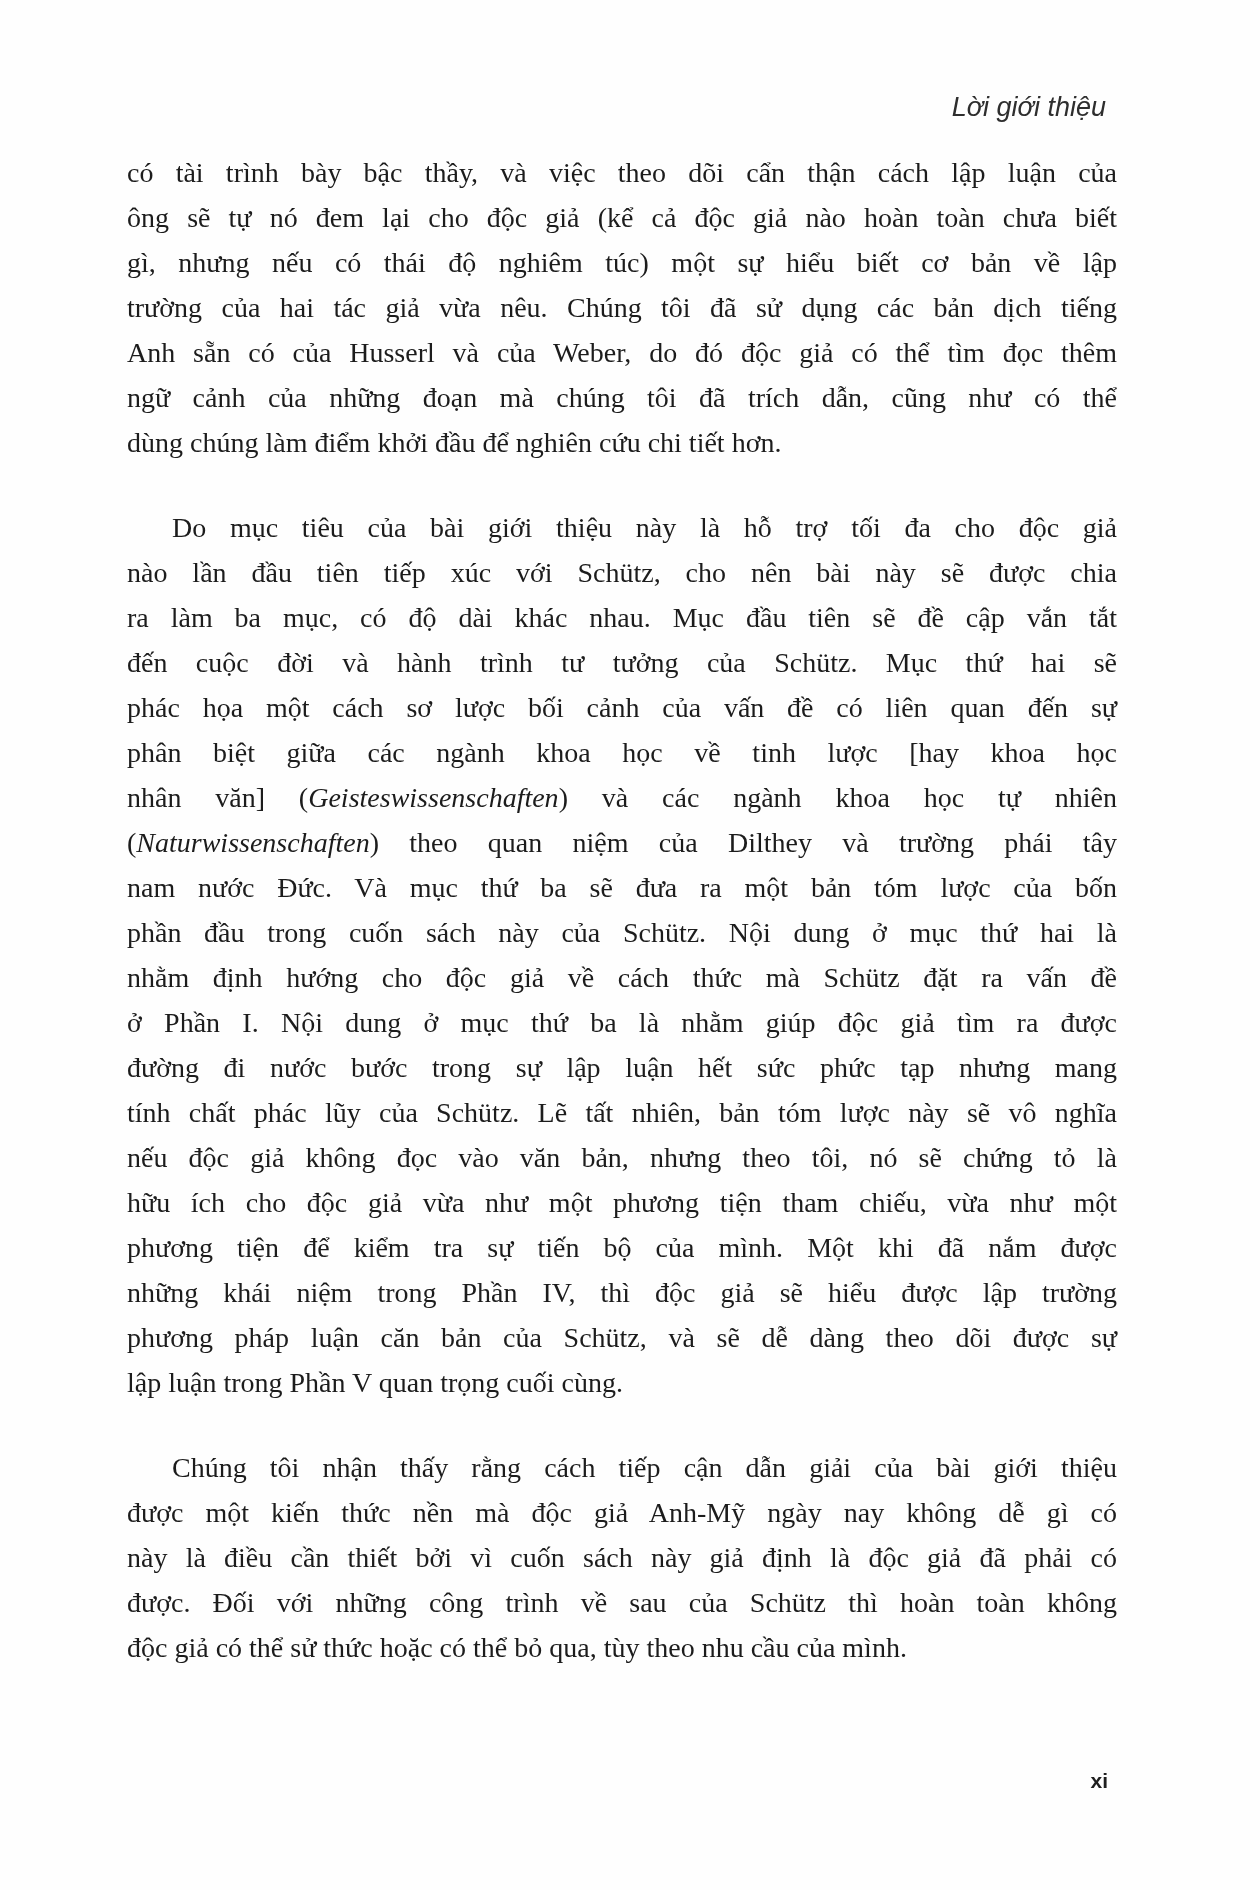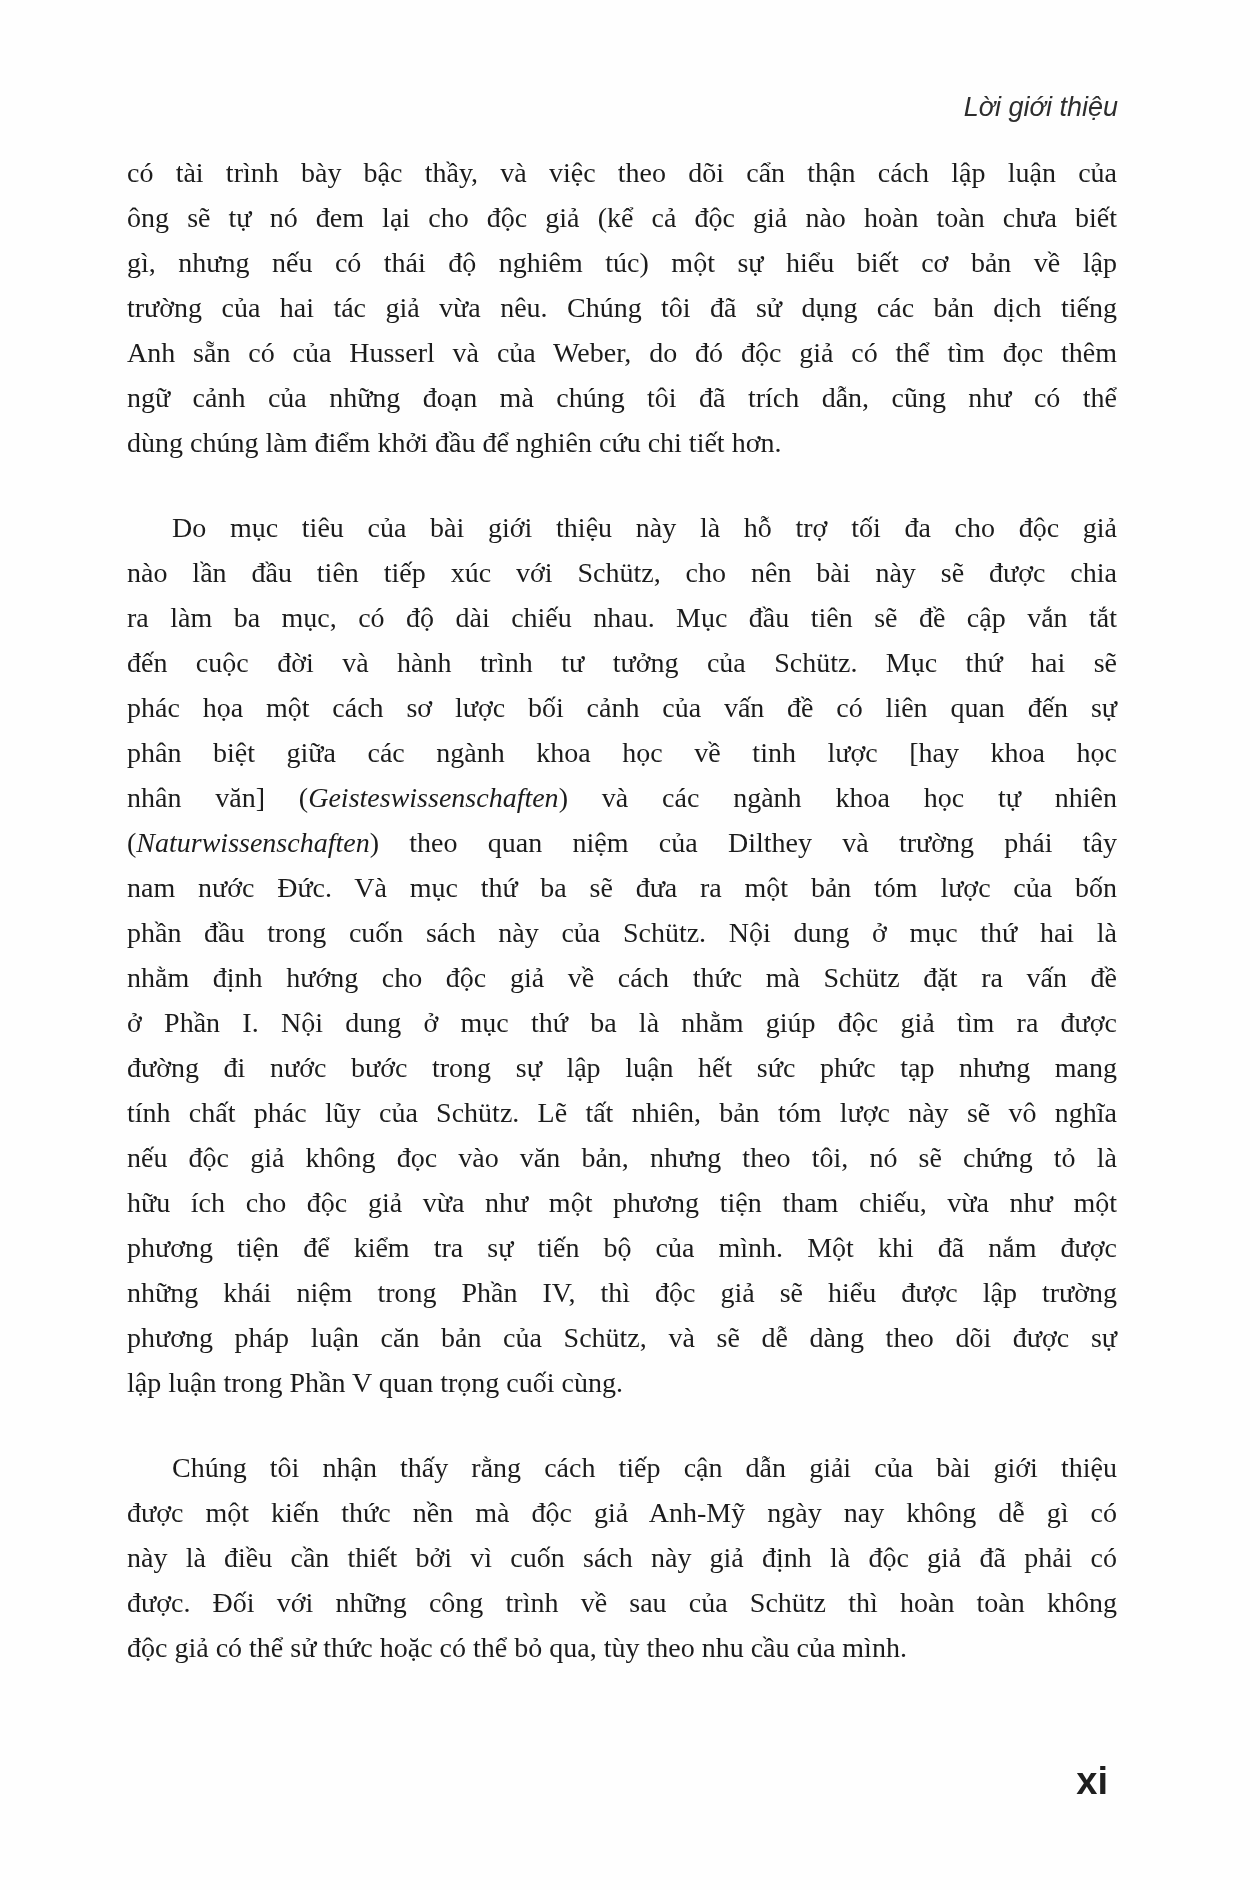--- a/index.html
+++ b/index.html
@@ -11,21 +11,21 @@
     position: relative;
     width: 1260px;
     height: 1890px;
     margin: 0 auto;
     background: #fefefe;
     overflow: hidden;
   }
   .running-header {
     position: absolute;
     top: 92px;
-    right: 142px;
+    right: 154px;
     font-family: "Liberation Sans", "DejaVu Sans", sans-serif;
     font-style: italic;
     font-size: 27px;
     line-height: 30px;
     color: #2e2e2e;
   }
   .text-block {
     position: absolute;
     top: 150px;
     left: 127px;
@@ -49,21 +49,21 @@
   .para.indent .line:first-child {
     text-indent: 45px;
   }
   .line i { font-style: italic; }
   .folio {
     position: absolute;
     top: 1763px;
     right: 152px;
     font-family: "Liberation Sans", "DejaVu Sans", sans-serif;
     font-weight: 600;
-    font-size: 38px;
+    font-size: 21px;
     line-height: 36px;
     color: #1f1f1f;
   }
 </style>
 </head>
 <body>
 
 <div class="page">
   <div class="running-header">Lời giới thiệu</div>
 
@@ -73,21 +73,21 @@
         <span class="line">ông sẽ tự nó đem lại cho độc giả (kể cả độc giả nào hoàn toàn chưa biết</span>
         <span class="line">gì, nhưng nếu có thái độ nghiêm túc) một sự hiểu biết cơ bản về lập</span>
         <span class="line">trường của hai tác giả vừa nêu. Chúng tôi đã sử dụng các bản dịch tiếng</span>
         <span class="line">Anh sẵn có của Husserl và của Weber, do đó độc giả có thể tìm đọc thêm</span>
         <span class="line">ngữ cảnh của những đoạn mà chúng tôi đã trích dẫn, cũng như có thể</span>
         <span class="line last">dùng chúng làm điểm khởi đầu để nghiên cứu chi tiết hơn.</span>
       </p>
       <p class="para indent">
         <span class="line">Do mục tiêu của bài giới thiệu này là hỗ trợ tối đa cho độc giả</span>
         <span class="line">nào lần đầu tiên tiếp xúc với Schütz, cho nên bài này sẽ được chia</span>
-        <span class="line">ra làm ba mục, có độ dài chiếu nhau. Mục đầu tiên sẽ đề cập vắn tắt</span>
+        <span class="line">ra làm ba mục, có độ dài khác nhau. Mục đầu tiên sẽ đề cập vắn tắt</span>
         <span class="line">đến cuộc đời và hành trình tư tưởng của Schütz. Mục thứ hai sẽ</span>
         <span class="line">phác họa một cách sơ lược bối cảnh của vấn đề có liên quan đến sự</span>
         <span class="line">phân biệt giữa các ngành khoa học về tinh lược [hay khoa học</span>
         <span class="line">nhân văn] (<i>Geisteswissenschaften</i>) và các ngành khoa học tự nhiên</span>
         <span class="line">(<i>Naturwissenschaften</i>) theo quan niệm của Dilthey và trường phái tây</span>
         <span class="line">nam nước Đức. Và mục thứ ba sẽ đưa ra một bản tóm lược của bốn</span>
         <span class="line">phần đầu trong cuốn sách này của Schütz. Nội dung ở mục thứ hai là</span>
         <span class="line">nhằm định hướng cho độc giả về cách thức mà Schütz đặt ra vấn đề</span>
         <span class="line">ở Phần I. Nội dung ở mục thứ ba là nhằm giúp độc giả tìm ra được</span>
         <span class="line">đường đi nước bước trong sự lập luận hết sức phức tạp nhưng mang</span>

